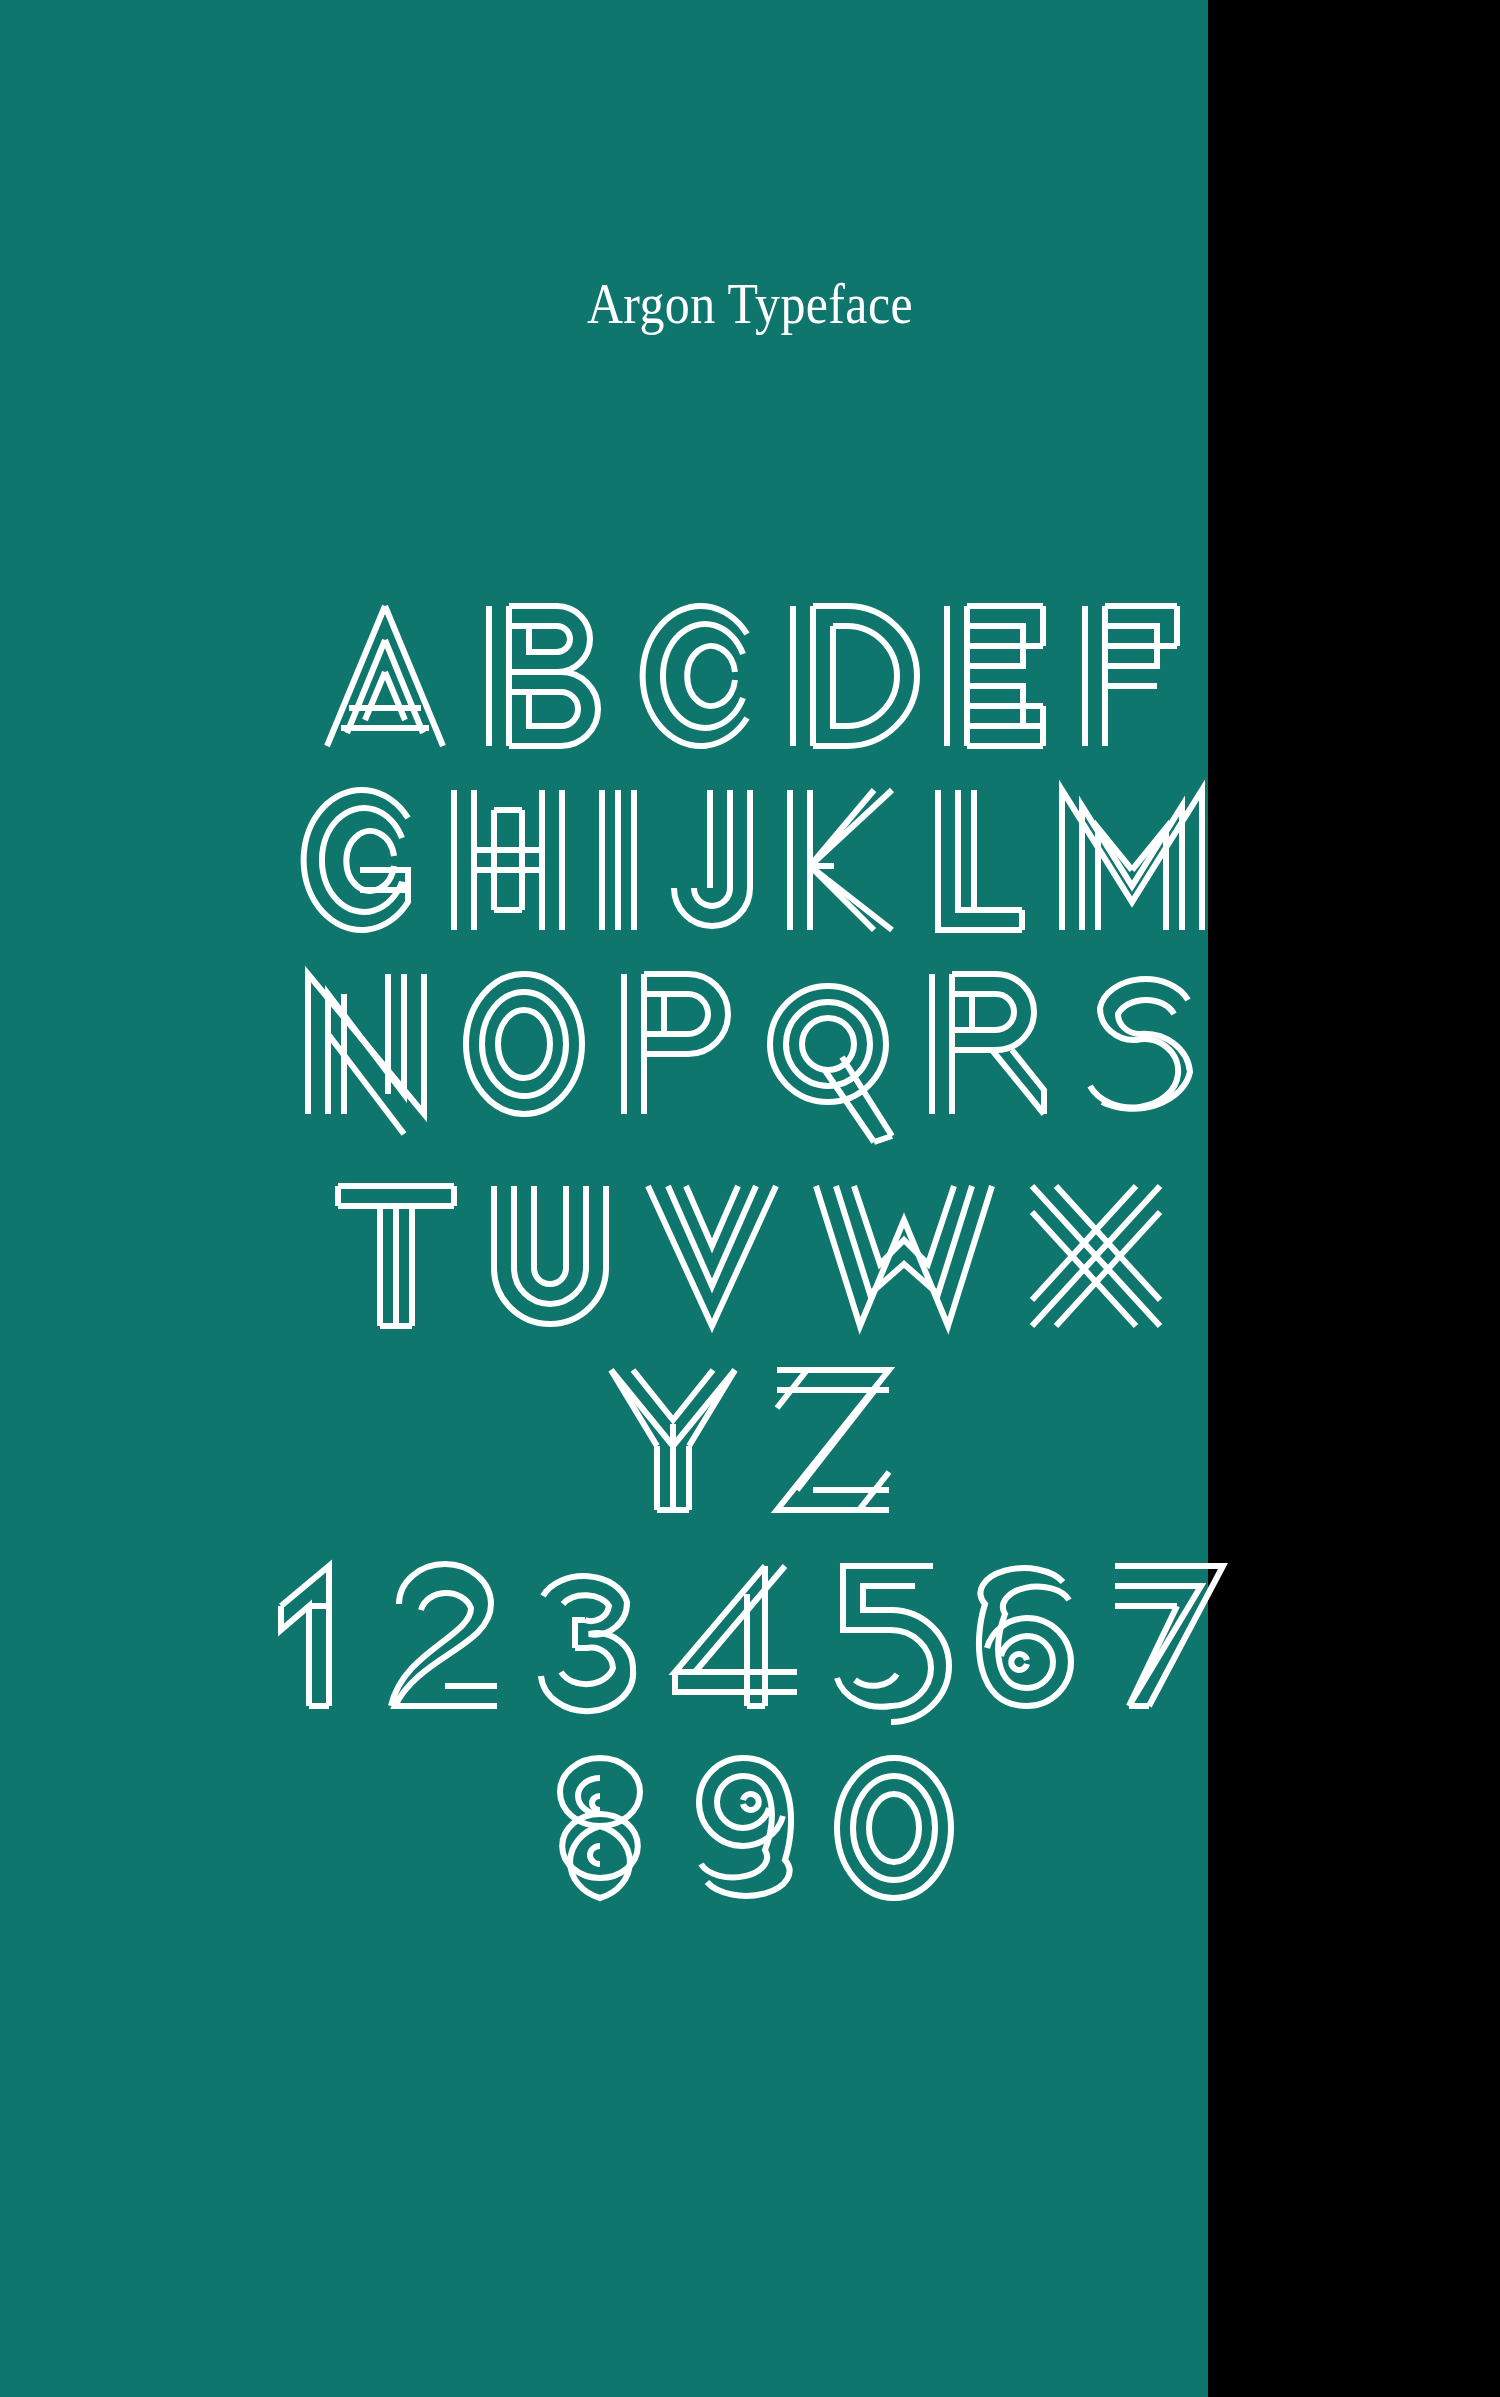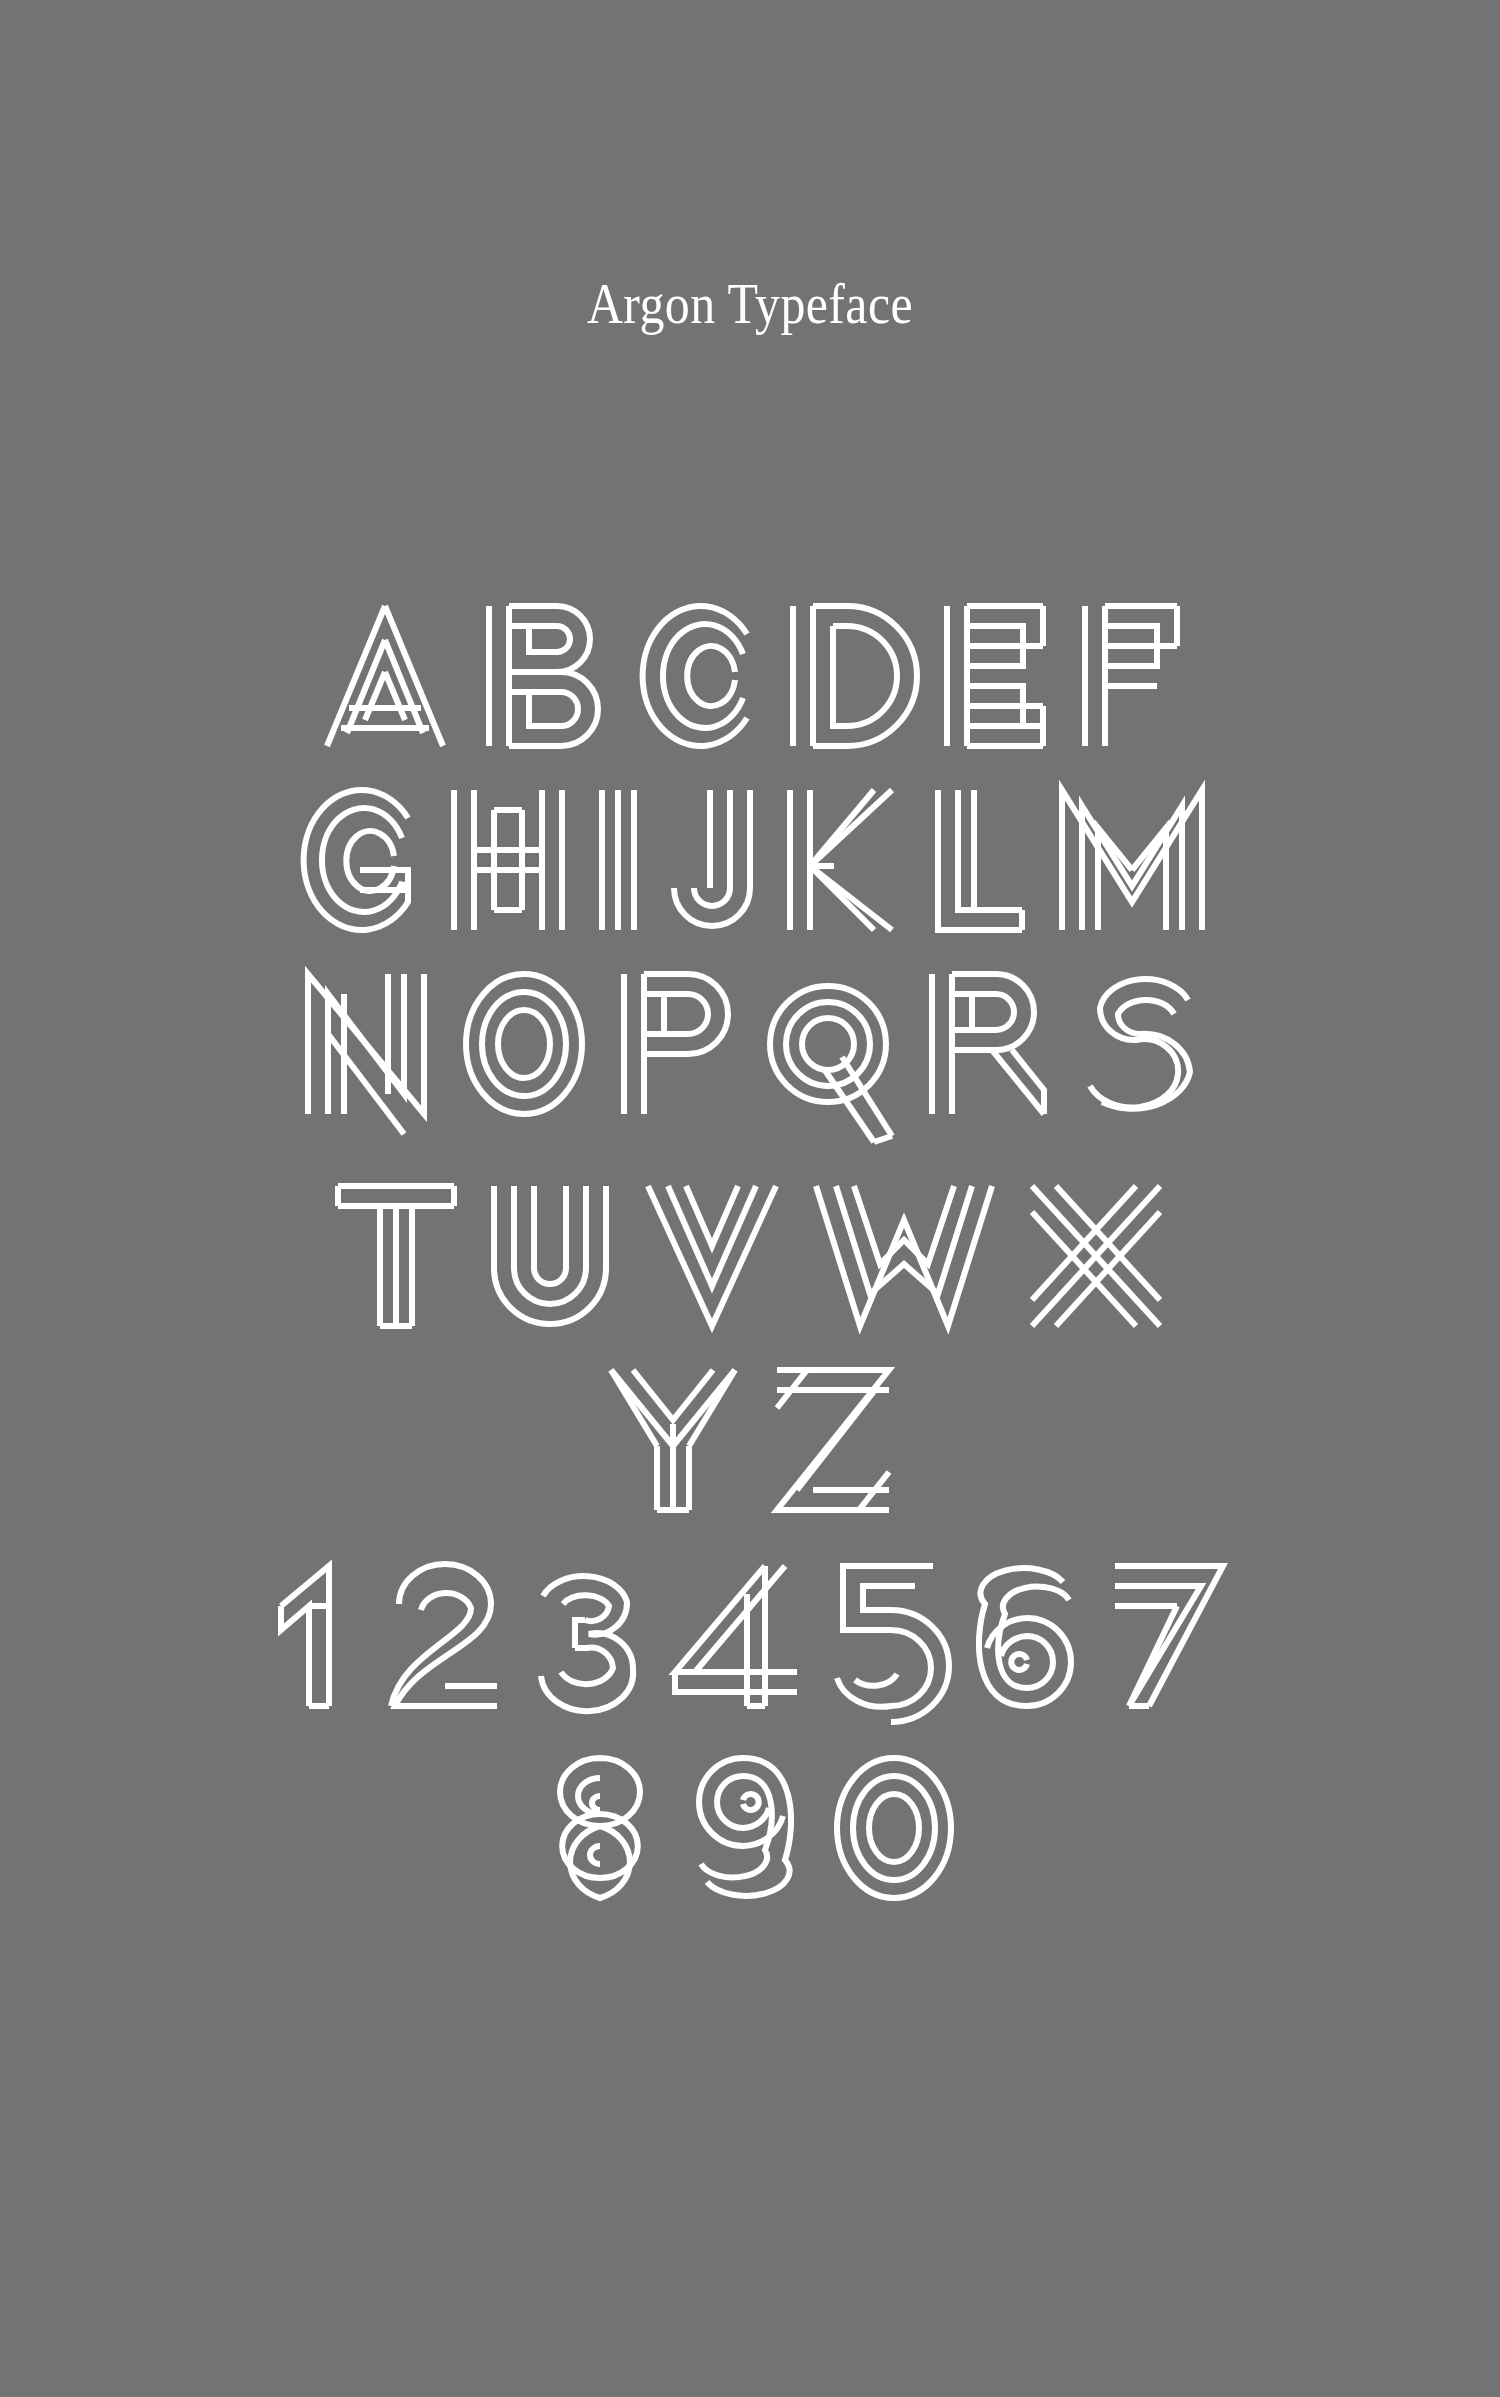--- a/index.html
+++ b/index.html
@@ -8,23 +8,23 @@
     background: #000000;
   }
   body {
     width: 1500px;
     height: 2397px;
     overflow: hidden;
     font-family: "Liberation Sans", sans-serif;
   }
   .poster {
     position: relative;
-    width: 1500px;
+    width: 1208px;
     height: 2397px;
-    background: #737373;
+    background: #0f766e;
     box-sizing: border-box;
   }
   .title {
     position: absolute;
     top: 275px;
     left: 0;
     width: 1500px;
     text-align: center;
     color: #ffffff;
     font-family: "Liberation Serif", "DejaVu Serif", serif;

